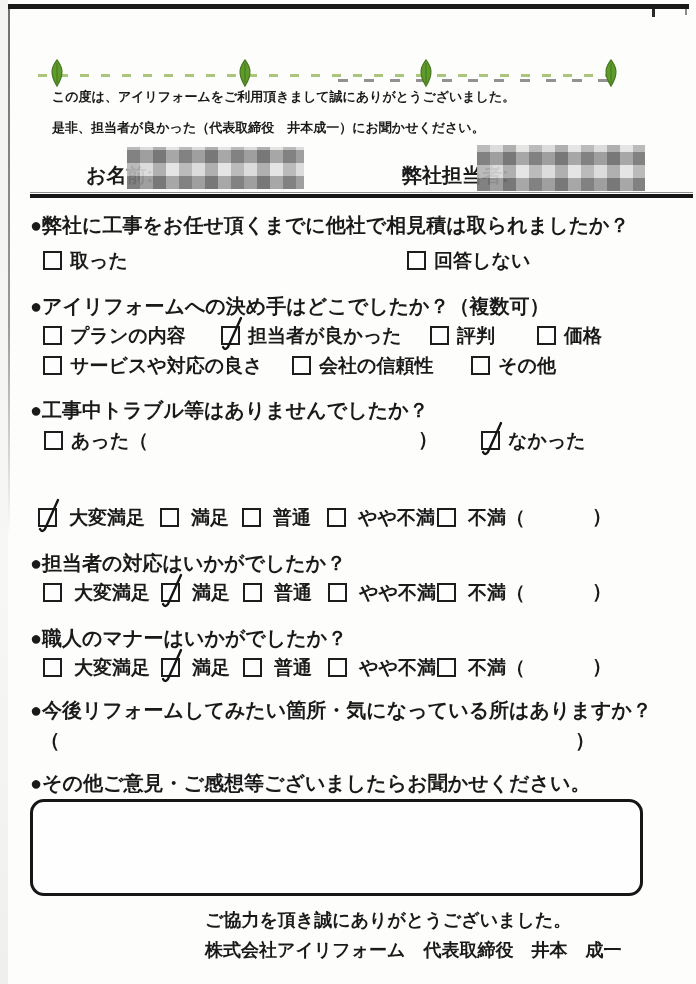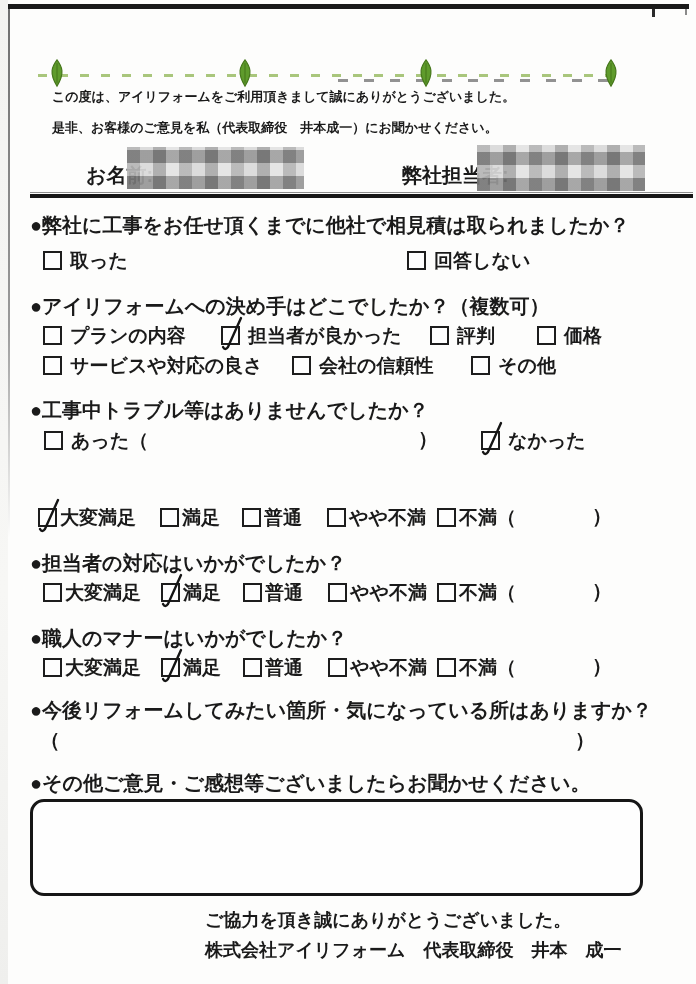--- a/index.html
+++ b/index.html
@@ -28,21 +28,21 @@
   .mosaic{position:absolute;background-color:#b4b4b4;
     background-image:
       repeating-linear-gradient(0deg,rgba(70,70,70,.38) 0 13px,rgba(255,255,255,.30) 13px 26px),
       repeating-linear-gradient(90deg,#969696 0 13px,#cacaca 13px 26px,#858585 26px 39px,#d8d8d8 39px 52px);
     opacity:.92;}
   .name-rule{position:absolute;left:30px;top:192px;width:663px;height:6px;
     background:linear-gradient(180deg,#8f8f8f 0 1px,#fdfdfc 1px 2px,#171717 2px 6px);}
 
   .q-heading{position:absolute;left:30px;font-size:20px;font-weight:bold;white-space:nowrap;}
   .opt{position:absolute;display:flex;align-items:flex-start;gap:8px;}
-  .opt.tight{gap:3px;justify-content:space-between;}
+  .opt.tight{gap:12px;justify-content:space-between;}
   .chk{position:relative;width:15px;height:15px;border:2px solid #1d1d1d;background:#fefefe;margin-top:3px;flex:none;}
   .check-mark{position:absolute;left:-5px;top:-14px;width:28px;height:38px;display:none;pointer-events:none;}
   .lbl{font-size:19px;font-weight:bold;white-space:nowrap;}
   .paren{position:absolute;font-size:20px;font-weight:bold;}
 
   .comments-box{position:absolute;left:30px;top:799px;width:607px;height:91px;
     border:3px solid #161616;border-radius:14px;background:#fefefe;}
 
   .footer-line{position:absolute;left:205px;font-size:18px;font-weight:bold;white-space:nowrap;font-family:Liberation Serif, serif;}
 </style>
@@ -71,21 +71,21 @@
   <svg class="leaf" style="left:417px" viewBox="0 0 22 34">
       <path d="M11 1 C17 9 21 17 11 33 C1 17 5 9 11 1 Z" fill="#5f9b2c" stroke="#45761b" stroke-width="1.4"></path>
       <path d="M11 5 L11 29" stroke="#3e6c15" stroke-width="1"></path>
     </svg>
   <svg class="leaf" style="left:602px" viewBox="0 0 22 34">
       <path d="M11 1 C17 9 21 17 11 33 C1 17 5 9 11 1 Z" fill="#5f9b2c" stroke="#45761b" stroke-width="1.4"></path>
       <path d="M11 5 L11 29" stroke="#3e6c15" stroke-width="1"></path>
     </svg>
 
   <div class="intro" style="top:88px">この度は、アイリフォームをご利用頂きまして誠にありがとうございました。</div>
-  <div class="intro" style="top:119px">是非、お客様のご意見を私（代表取締役　井本成一）にお聞かせください。</div>
+  <div class="intro" style="top:119px">是非、担当者が良かった（代表取締役　井本成一）にお聞かせください。</div>
 
   <div class="fieldlabel" style="left:42px;top:162px">お名前:</div>
   <div class="mosaic" style="left:127px;top:147px;width:177px;height:42px"></div>
   <div class="fieldlabel" style="left:358px;top:162px">弊社担当者:</div>
   <div class="mosaic" style="left:477px;top:145px;width:168px;height:46px"></div>
   <div class="name-rule"></div>
 
   <div class="q-heading" style="top:212px">●弊社に工事をお任せ頂くまでに他社で相見積は取られましたか？</div>
   <span class="opt" style="left:43px;top:248px">
     <span class="chk"></span>

